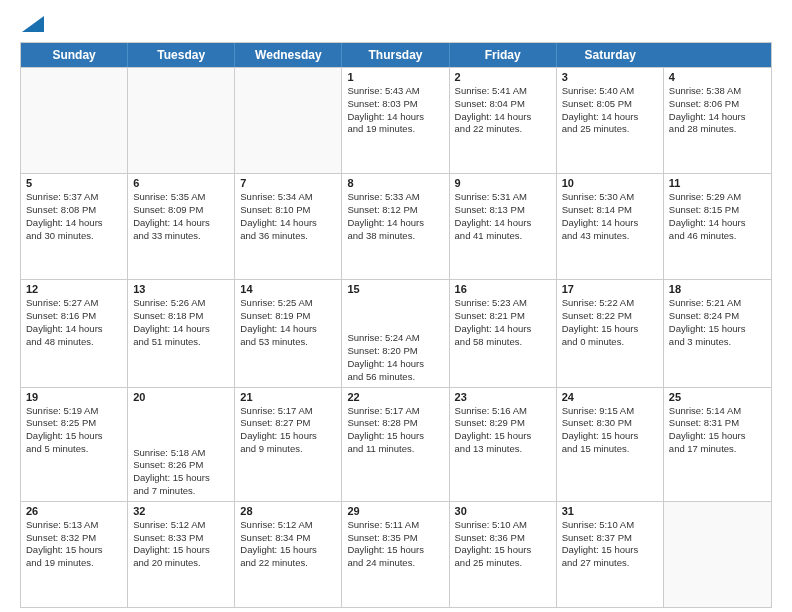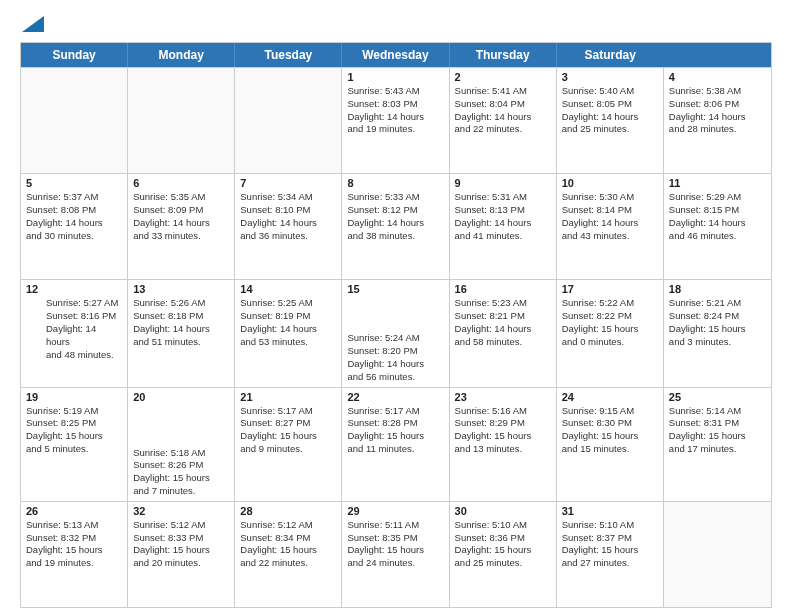--- a/index.html
+++ b/index.html
@@ -113,24 +113,24 @@
     </div>
     <div class="title-area">
       <div class="month-title"></div>
       <div class="subtitle"></div>
     </div>
   </div>
 
   <div class="calendar">
     <div class="cal-header">
     <div class="cal-header-cell">Sunday</div>
-        <div class="cal-header-cell">Monday</div>
         <div class="cal-header-cell">Tuesday</div>
         <div class="cal-header-cell">Wednesday</div>
         <div class="cal-header-cell">Thursday</div>
+        <div class="cal-header-cell">Friday</div>
         <div class="cal-header-cell">Saturday</div>
       </div>
     <div class="cal-body">
     <div class="cal-row">
           <div class="cal-cell empty"></div>
           <div class="cal-cell empty"></div>
           <div class="cal-cell empty"></div>
           <div class="cal-cell">
             <div class="day-num">1</div>
             <div class="day-info" style="white-space: pre-line;">Sunrise: 5:43 AM
@@ -207,21 +207,21 @@
             <div class="day-num">11</div>
             <div class="day-info" style="white-space: pre-line;">Sunrise: 5:29 AM
 Sunset: 8:15 PM
 Daylight: 14 hours
 and 46 minutes.</div>
           </div>
         </div>
         <div class="cal-row">
           <div class="cal-cell">
             <div class="day-num">12</div>
-            <div class="day-info" style="white-space: pre-line; margin-left: 20px;">Sunrise: 5:27 AM
+            <div class="day-info" style="white-space: pre-line;">Sunrise: 5:27 AM
 Sunset: 8:16 PM
 Daylight: 14 hours
 and 48 minutes.</div>
           </div>
           <div class="cal-cell">
             <div class="day-num">13</div>
             <div class="day-info" style="white-space: pre-line;">Sunrise: 5:26 AM
 Sunset: 8:18 PM
 Daylight: 14 hours
 and 51 minutes.</div>

